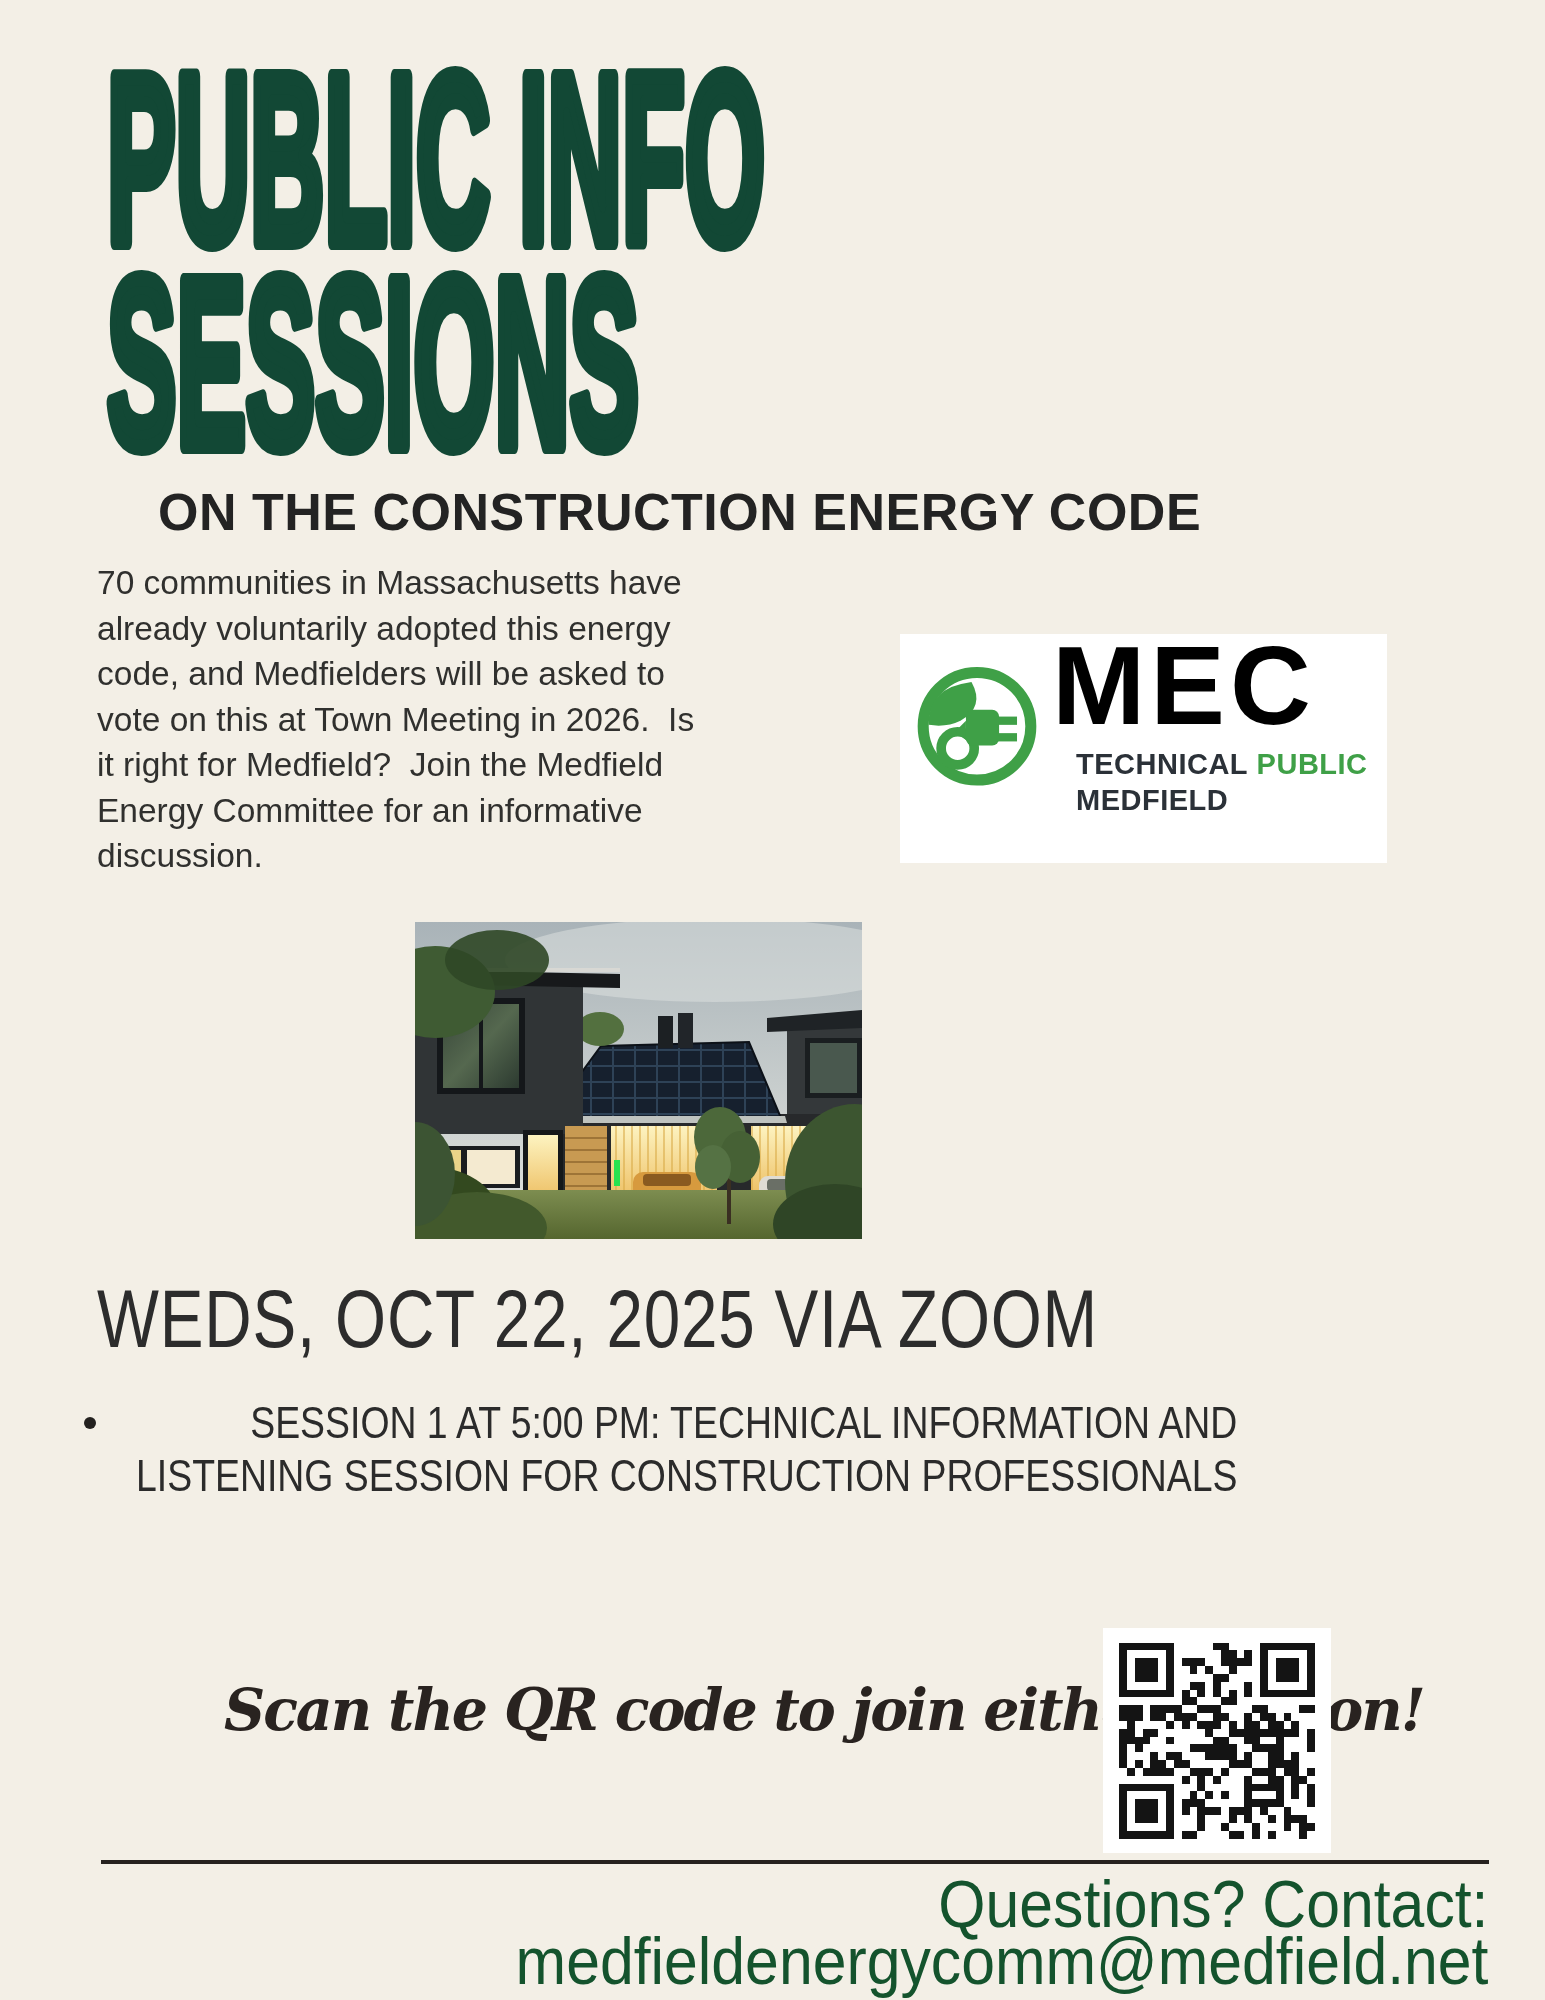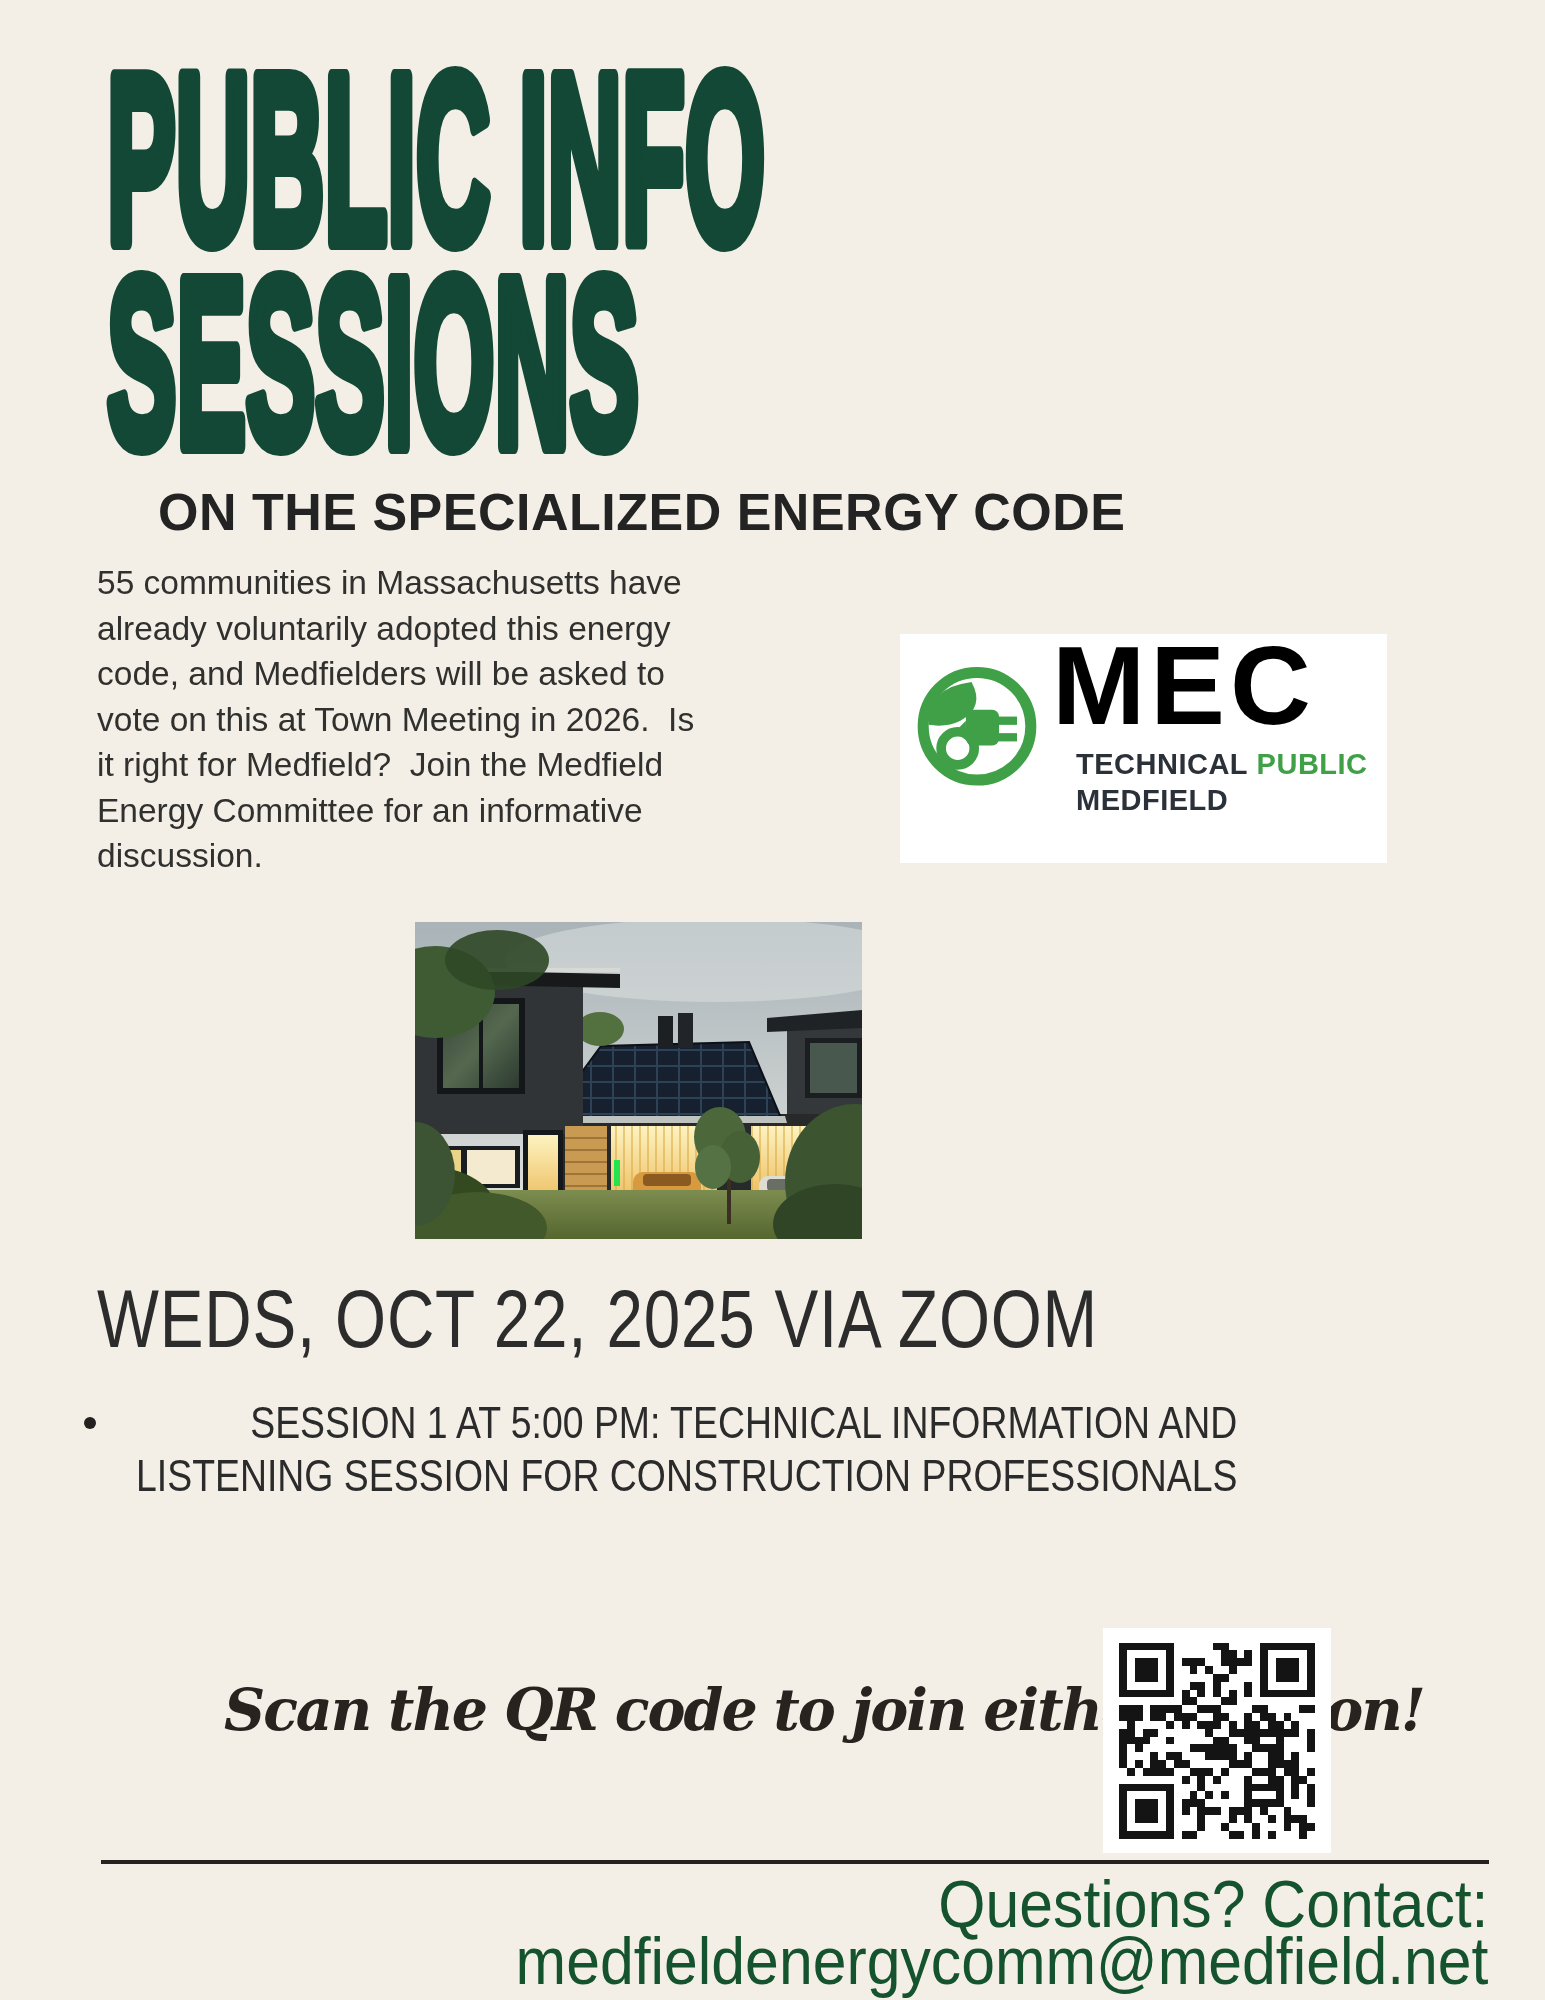--- a/index.html
+++ b/index.html
@@ -77,23 +77,23 @@
 
 <div class="page">
 
   <svg class="abs" style="left:104px;top:52px;" width="685" height="205">
     <text x="3" y="190" textLength="658" lengthAdjust="spacingAndGlyphs" font-family="Liberation Sans, sans-serif" font-weight="bold" font-size="240" fill="#124835" stroke="#124835" stroke-width="16" stroke-linejoin="round">PUBLIC INFO</text>
   </svg>
   <svg class="abs" style="left:104px;top:256px;" width="560" height="205">
     <text x="3" y="190" textLength="532" lengthAdjust="spacingAndGlyphs" font-family="Liberation Sans, sans-serif" font-weight="bold" font-size="240" fill="#124835" stroke="#124835" stroke-width="16" stroke-linejoin="round">SESSIONS</text>
   </svg>
 
-  <div class="abs subtitle">ON THE SPECIALIZED ENERGY CODE</div>
-
-  <div class="abs intro">55 communities in Massachusetts have already voluntarily adopted this energy code, and Medfielders will be asked to vote on this at Town Meeting in 2026.  Is it right for Medfield?  Join the Medfield Energy Committee for an informative discussion.</div>
+  <div class="abs subtitle">ON THE CONSTRUCTION ENERGY CODE</div>
+
+  <div class="abs intro">70 communities in Massachusetts have already voluntarily adopted this energy code, and Medfielders will be asked to vote on this at Town Meeting in 2026.  Is it right for Medfield?  Join the Medfield Energy Committee for an informative discussion.</div>
 
   <div class="abs logo-box">
     <svg class="logo-icon" viewBox="0 0 100 100">
       <circle cx="50" cy="48" r="39" fill="none" stroke="#3fa047" stroke-width="8"></circle>
       <path d="M15,47 Q14,20 46,16 Q56,34 38,44 Q28,49 15,47 Z" fill="#3fa047"></path>
       <circle cx="36" cy="64" r="12" fill="none" stroke="#3fa047" stroke-width="7"></circle>
       <rect x="42" y="36" width="24" height="26" rx="5" fill="#3fa047"></rect>
       <rect x="64" y="41" width="15" height="6" fill="#3fa047"></rect>
       <rect x="64" y="53" width="15" height="6" fill="#3fa047"></rect>
       <path d="M42,44 L34,52 L42,58 Z" fill="#3fa047"></path>

